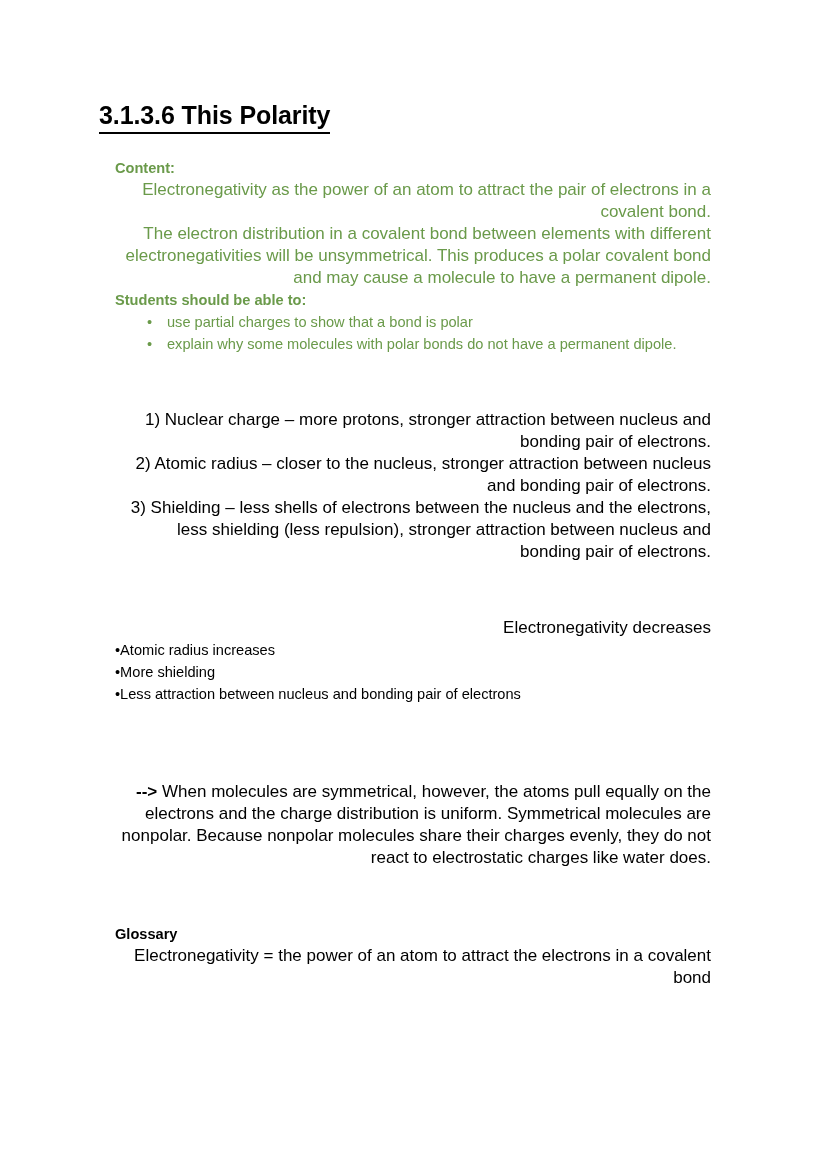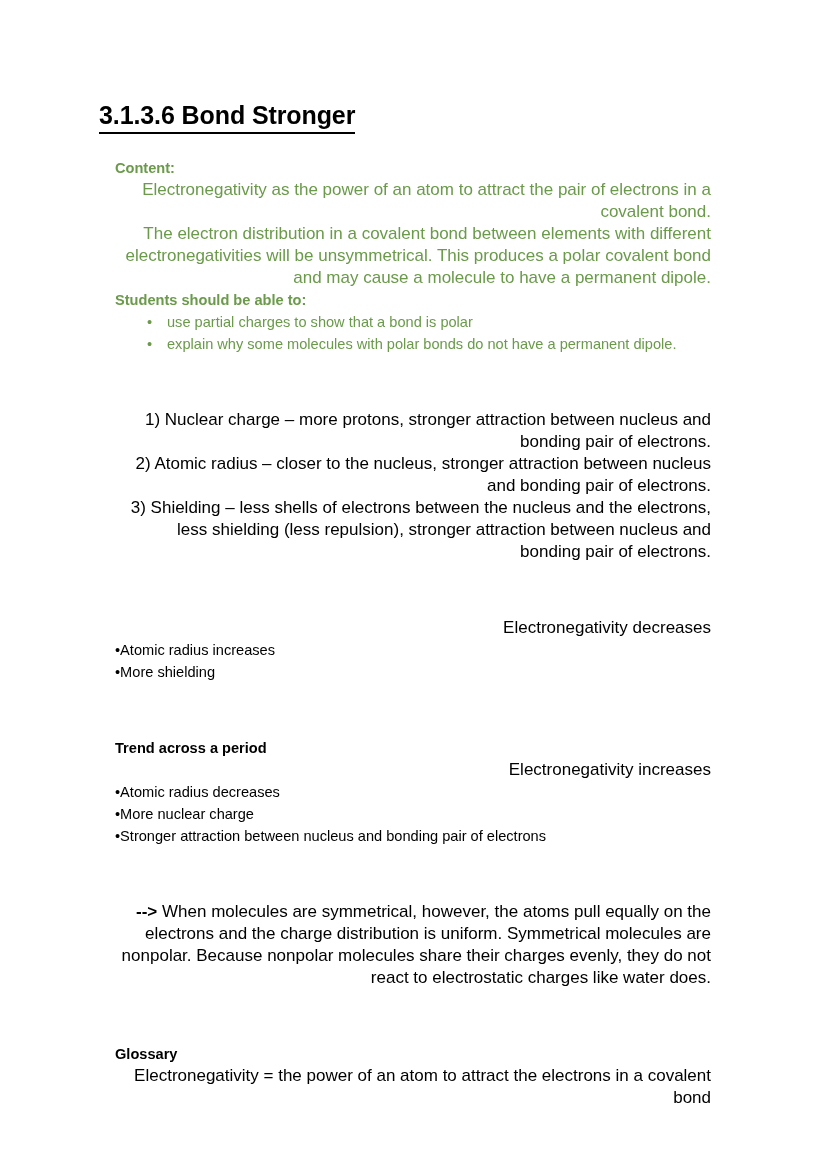--- a/index.html
+++ b/index.html
@@ -89,21 +89,21 @@
     margin: 16px;
   }
 </style>
 </head>
 <body>
 
 <div class="page">
   <div class="content">
 
     <div class="title-wrap">
-      <h1 class="doc-title">3.1.3.6 Bond Stronger</h1>
+      <h1 class="doc-title">3.1.3.6 This Polarity</h1>
     </div>
 
     <div class="section">
       <p class="heading-line green">Content:</p>
       <p class="para green">Electronegativity as the power of an atom to attract the pair of electrons in a covalent bond.</p>
       <p class="para green">The electron distribution in a covalent bond between elements with different electronegativities will be unsymmetrical. This produces a polar covalent bond and may cause a molecule to have a permanent dipole.</p>
       <p class="heading-line green">Students should be able to:</p>
       <ul class="bullet-list">
         <li>
           <span class="dot">•</span>
@@ -123,31 +123,25 @@
       <p class="para">2) Atomic radius – closer to the nucleus, stronger attraction between nucleus and bonding pair of electrons.</p>
       <p class="para">3) Shielding – less shells of electrons between the nucleus and the electrons, less shielding (less repulsion), stronger attraction between nucleus and bonding pair of electrons.</p>
     </div>
 
     <div class="gap"></div>
 
     <div class="section">
       <p class="para">Electronegativity decreases</p>
       <p class="inline-bullet-line">•Atomic radius increases</p>
       <p class="inline-bullet-line">•More shielding</p>
+      <p class="inline-bullet-line">•Less attraction between nucleus and bonding pair of electrons</p>
     </div>
 
     <div class="gap"></div>
 
-    <div class="section">
-      <p class="heading-line">Trend across a period</p>
-      <p class="para">Electronegativity increases</p>
-      <p class="inline-bullet-line">•Atomic radius decreases</p>
-      <p class="inline-bullet-line">•More nuclear charge</p>
-      <p class="inline-bullet-line">•Stronger attraction between nucleus and bonding pair of electrons</p>
-    </div>
 
     <div class="gap"></div>
 
     <div class="section">
       <p class="para"><span class="bold">--&gt;</span><span> When molecules are symmetrical, however, the atoms pull equally on the electrons and the charge distribution is uniform. Symmetrical molecules are nonpolar. Because nonpolar molecules share their charges evenly, they do not react to electrostatic charges like water does.</span></p>
     </div>
 
     <div class="gap"></div>
 
     <div class="section">

